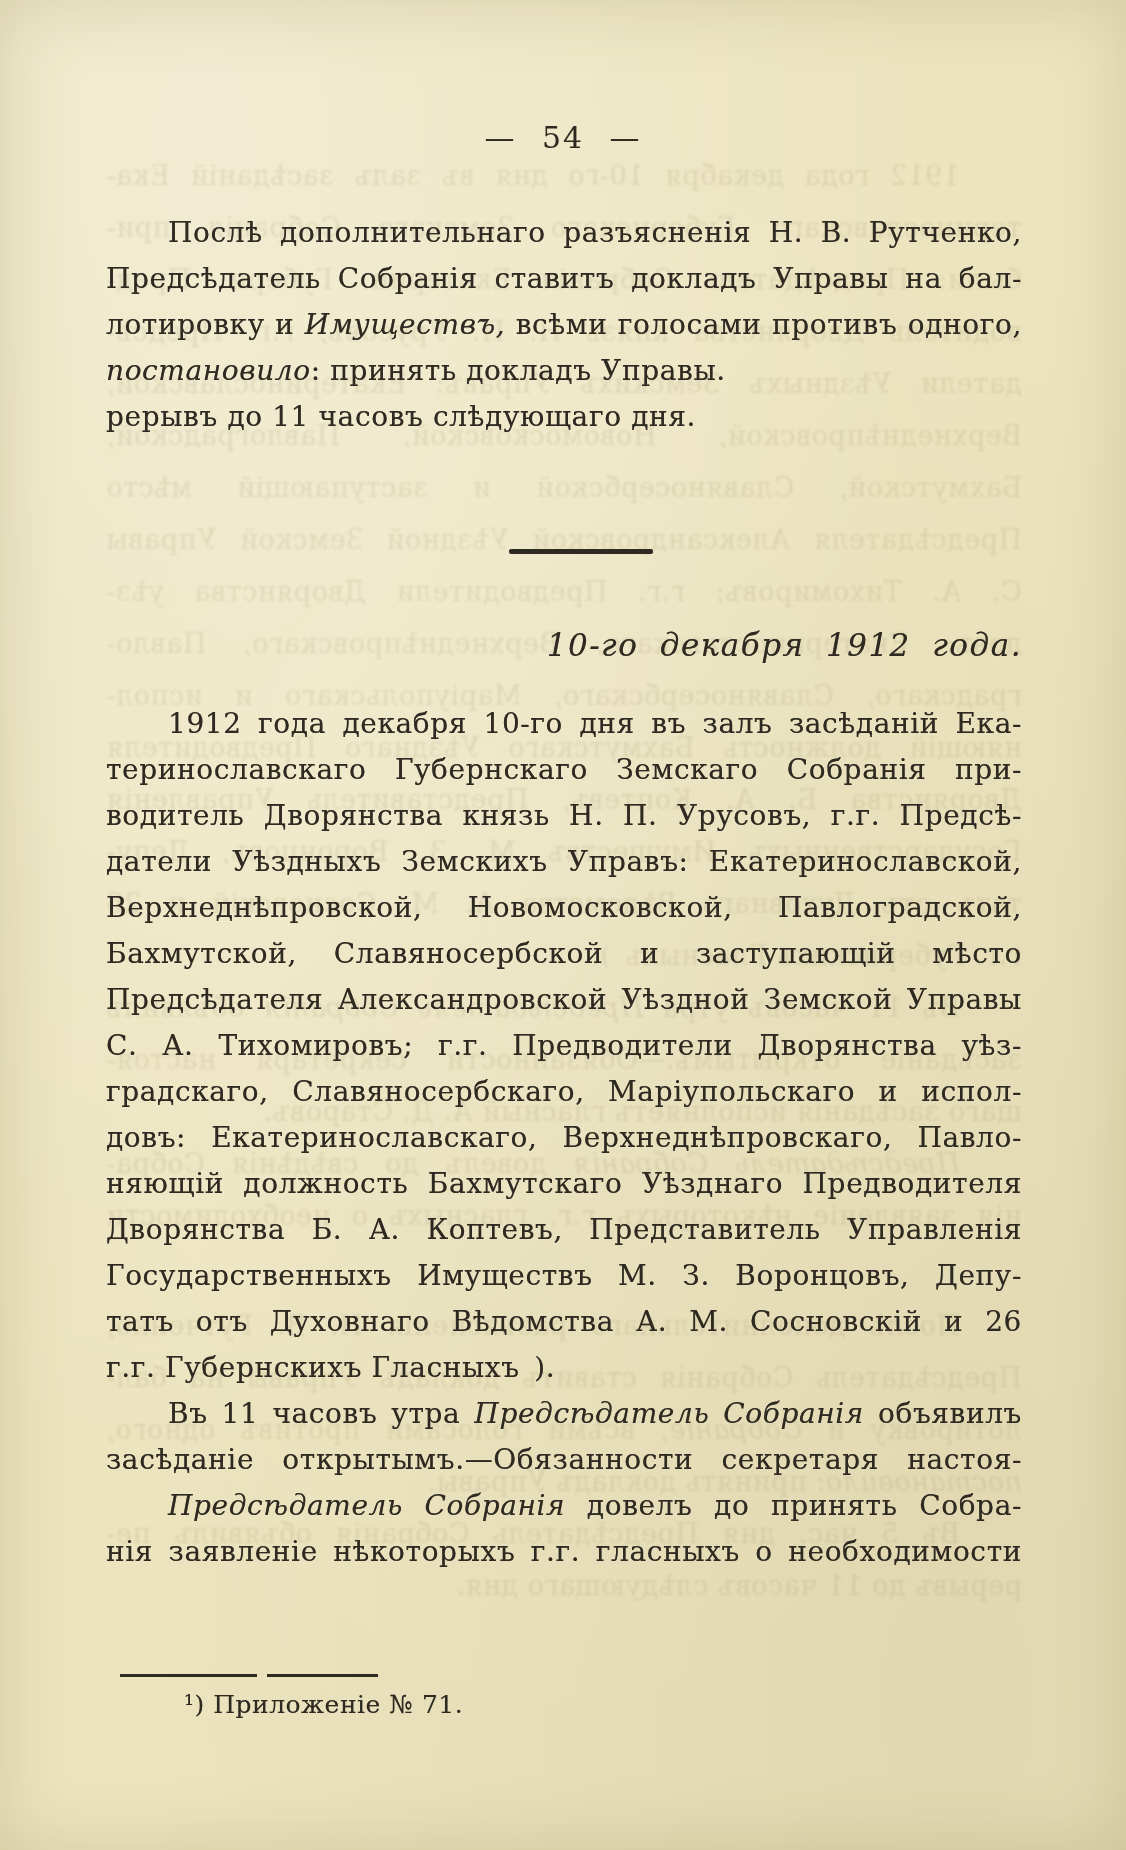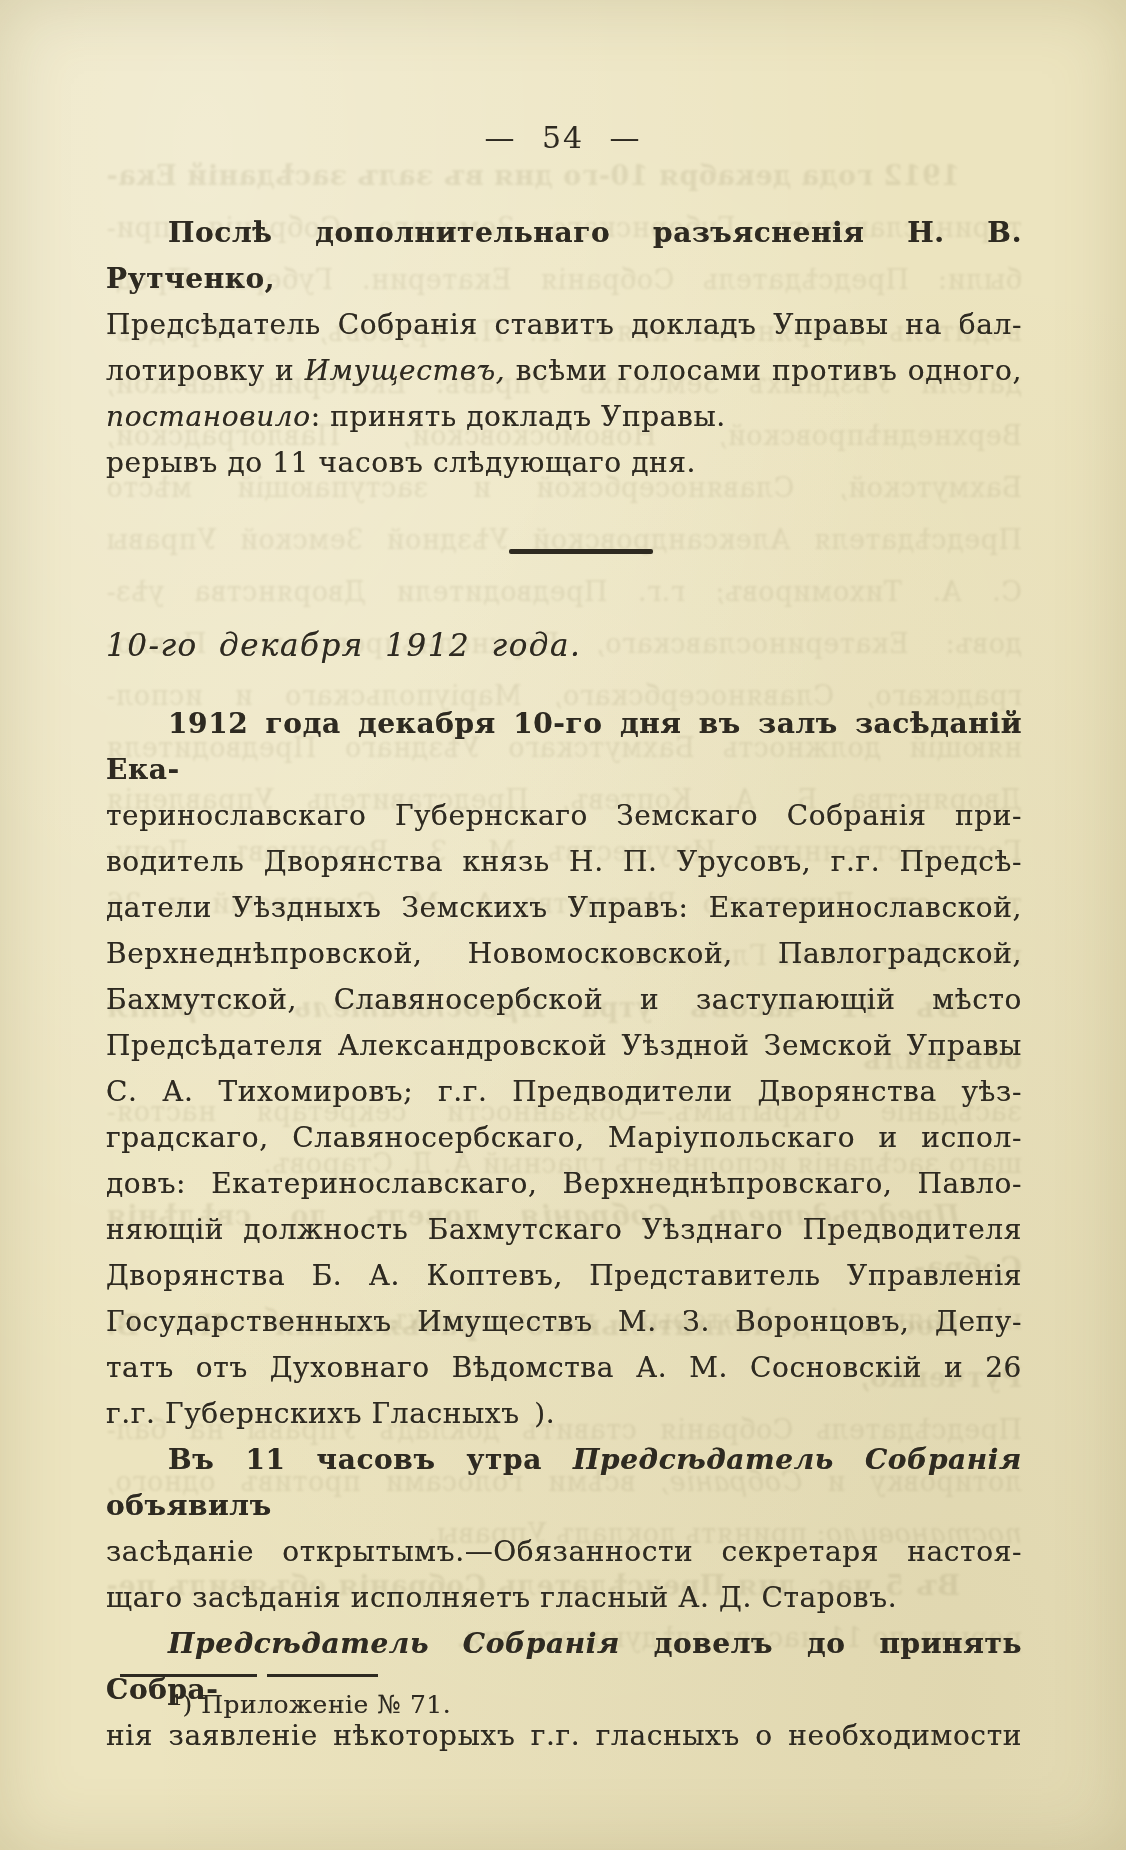--- a/index.html
+++ b/index.html
@@ -42,44 +42,44 @@
   }
   .text-block{
     position:absolute; left:106px; width:916px;
     font-size:28px; line-height:46px;
     letter-spacing:0.6px;
     text-shadow:0 0 0.5px rgba(46,42,33,0.55);
   }
   .block-top{ top:210px; }
   .block-main{ top:701px; }
   .line{ text-align:justify; text-align-last:justify; white-space:normal; }
-  .line.indent{ text-indent:62px;font-weight:bold; }
+  .line.indent{ text-indent:62px; }
   .line.end{ text-align-last:left; }
   .it{ font-style:italic; }
   .section-rule{
     position:absolute; top:549px; left:509px;
     width:144px; height:5px;
     background:var(--ink);
     border-radius:2px;
   }
   .heading{
     position:absolute; top:627px; left:106px; width:916px;
-    text-align:left;
+    text-align:right;
     font-style:italic;
     font-size:31px; letter-spacing:1.5px; word-spacing:10px;
     text-shadow:0 0 0.5px rgba(46,42,33,0.55);
   }
   .footnote-rule{
     position:absolute; top:1674px; left:120px;
     width:258px; height:3px;
     background:linear-gradient(to right,
       var(--ink) 0 53%, rgba(0,0,0,0) 53% 57%, var(--ink) 57% 100%);
   }
   .footnote{
-    position:absolute; top:1690px; left:172px;
+    position:absolute; top:1690px; left:184px;
     font-size:25px; letter-spacing:0.5px;
     text-shadow:0 0 0.5px rgba(46,42,33,0.5);
   }
 </style>
 </head>
 <body>
 
 <div class="page">
 
   <div class="ghost" style="top:150px;" id="ghost-1">
@@ -139,21 +139,20 @@
       <div class="line"><span>С. А. Тихомировъ; г.г. Предводители Дворянства уѣз-</span></div>
       <div class="line"><span>градскаго, Славяносербскаго, Маріупольскаго и испол-</span></div>
       <div class="line"><span>довъ: Екатеринославскаго, Верхнеднѣпровскаго, Павло-</span></div>
       <div class="line"><span>няющій должность Бахмутскаго Уѣзднаго Предводителя</span></div>
       <div class="line"><span>Дворянства Б. А. Коптевъ, Представитель Управленія</span></div>
       <div class="line"><span>Государственныхъ Имуществъ М. З. Воронцовъ, Депу-</span></div>
       <div class="line"><span>татъ отъ Духовнаго Вѣдомства А. М. Сосновскій и 26</span></div>
       <div class="line end"><span>г.г. Губернскихъ Гласныхъ ).</span></div>
       <div class="line indent"><span>Въ 11 часовъ утра </span><span class="it">Предсѣдатель Собранія</span><span> объявилъ</span></div>
       <div class="line"><span>засѣданіе открытымъ.—Обязанности секретаря настоя-</span></div>
-      <div class="line end"><span>щаго засѣданія исполняетъ гласный А. Д. Старовъ.</span></div>
       <div class="line indent"><span class="it">Предсѣдатель Собранія</span><span> довелъ до принять Собра-</span></div>
       <div class="line"><span>нія заявленіе нѣкоторыхъ г.г. гласныхъ о необходимости</span></div>
     </div>
 
   <div class="footnote-rule"></div>
 
   <div class="footnote">¹) Приложеніе № 71.</div>
 
 </div>
 

